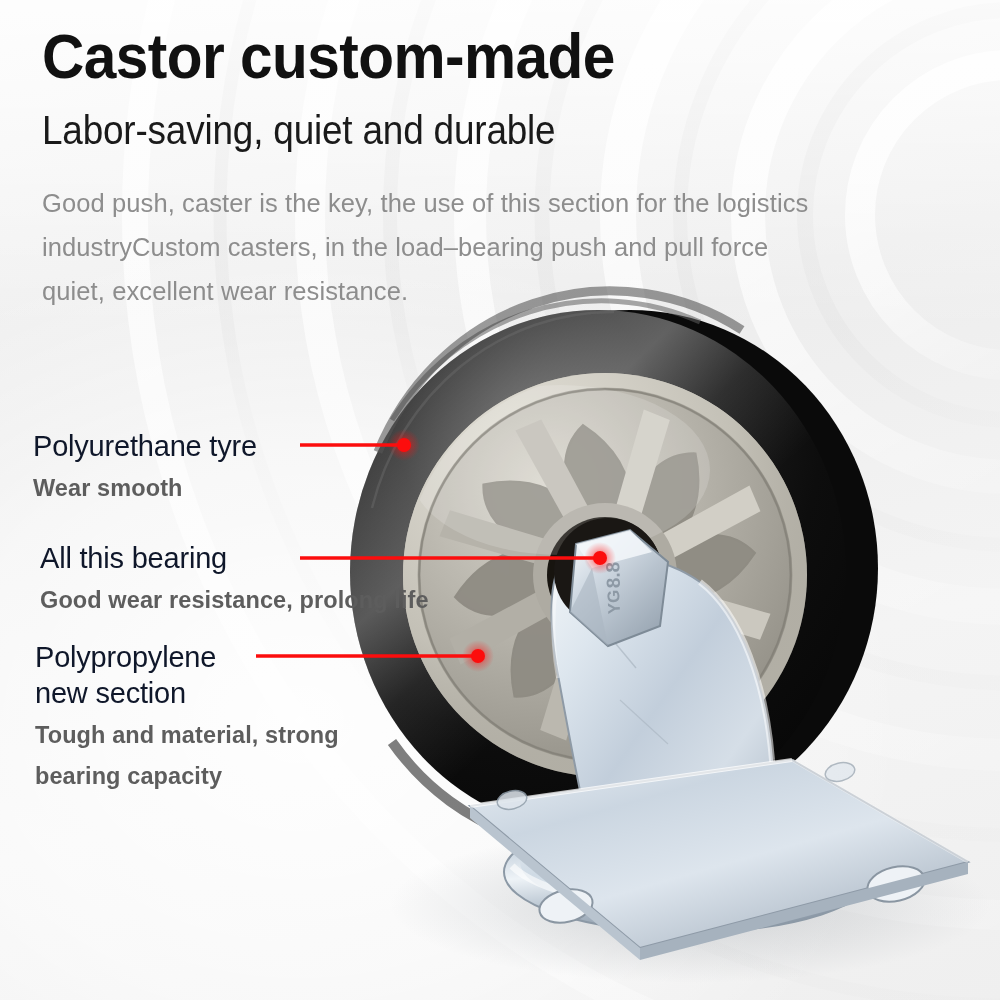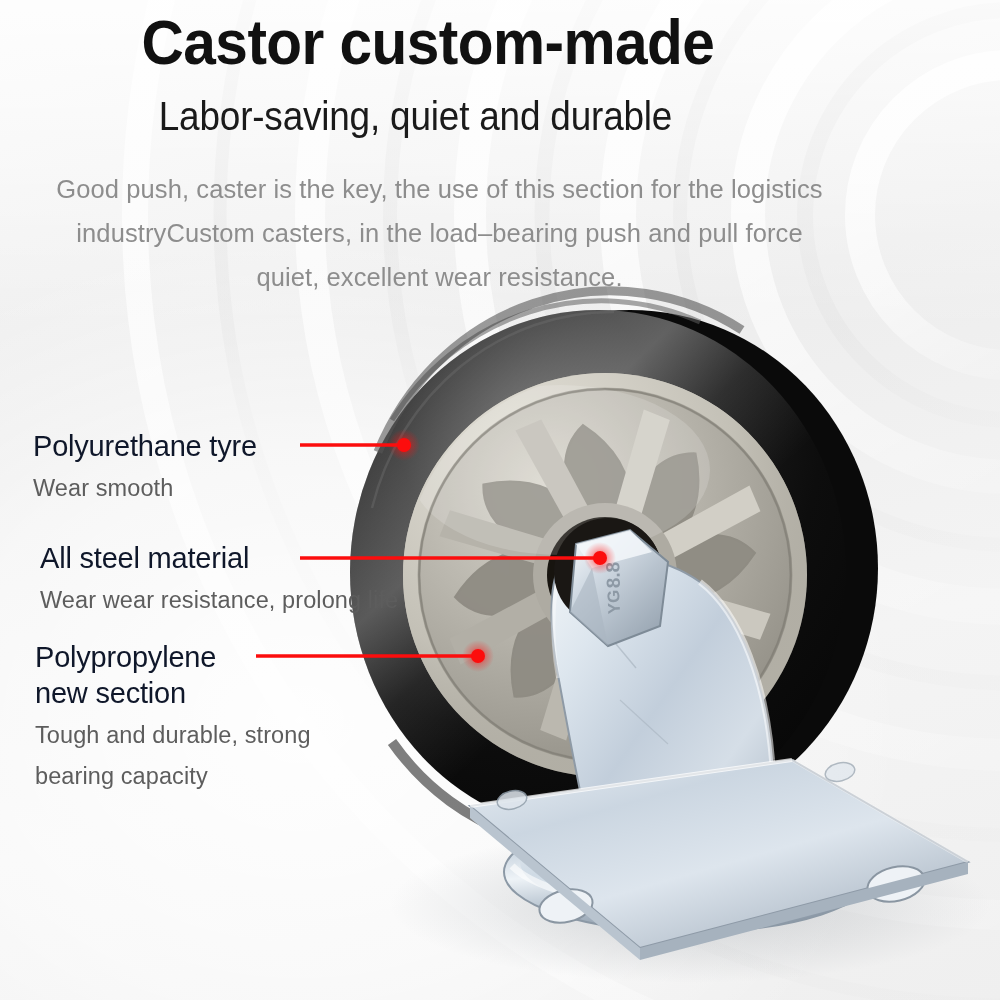--- a/index.html
+++ b/index.html
@@ -45,24 +45,23 @@
     left: 0; right: 0; top: 0;
     height: 330px;
     background: linear-gradient(180deg, rgba(255,255,255,0.80) 0%, rgba(255,255,255,0.38) 55%, rgba(255,255,255,0) 100%);
     pointer-events: none;
   }
 
   
   .header {
     position: absolute;
     left: 42px;
-    top: 7px;
+    top: 21px;
     width: 830px;
     z-index: 30;
-    text-align: center;
   }
 
   .title {
     font-family: "Liberation Sans Narrow", "Liberation Sans", sans-serif;
     font-size: 63px;
     line-height: 70px;
     font-weight: 700;
     color: #111111;
     letter-spacing: -0.6px;
     transform: scaleX(0.93);
@@ -124,21 +123,21 @@
     color: #0f172a;
     white-space: pre-line;
     margin: 0;
     letter-spacing: -0.2px;
   }
 
   .anno-sub {
     font-family: "Liberation Sans", sans-serif;
     font-size: 23.5px;
     line-height: 41px;
-    font-weight: 400;
+    font-weight: 700;
     color: #5d5d5d;
     margin: 4px 0 0 0;
     white-space: pre-line;
     letter-spacing: 0.1px;
   }
 
   .leaders {
     position: absolute;
     inset: 0;
     z-index: 45;
@@ -445,26 +444,26 @@
   </svg>
 
   <div class="annotations">
 
     <div class="anno" style="left:33px; top:428px;">
       <p class="anno-title">Polyurethane tyre</p>
       <p class="anno-sub">Wear smooth</p>
     </div>
 
     <div class="anno" style="left:40px; top:540px;">
-      <p class="anno-title">All steel material</p>
-      <p class="anno-sub">Wear wear resistance, prolong life</p>
+      <p class="anno-title">All this bearing</p>
+      <p class="anno-sub">Good wear resistance, prolong life</p>
     </div>
 
     <div class="anno" style="left:35px; top:639px;">
       <p class="anno-title">Polypropylene
 new section</p>
-      <p class="anno-sub">Tough and durable, strong
+      <p class="anno-sub">Tough and material, strong
 bearing capacity</p>
     </div>
 
   </div>
 
 </div>
 
 </body></html>

